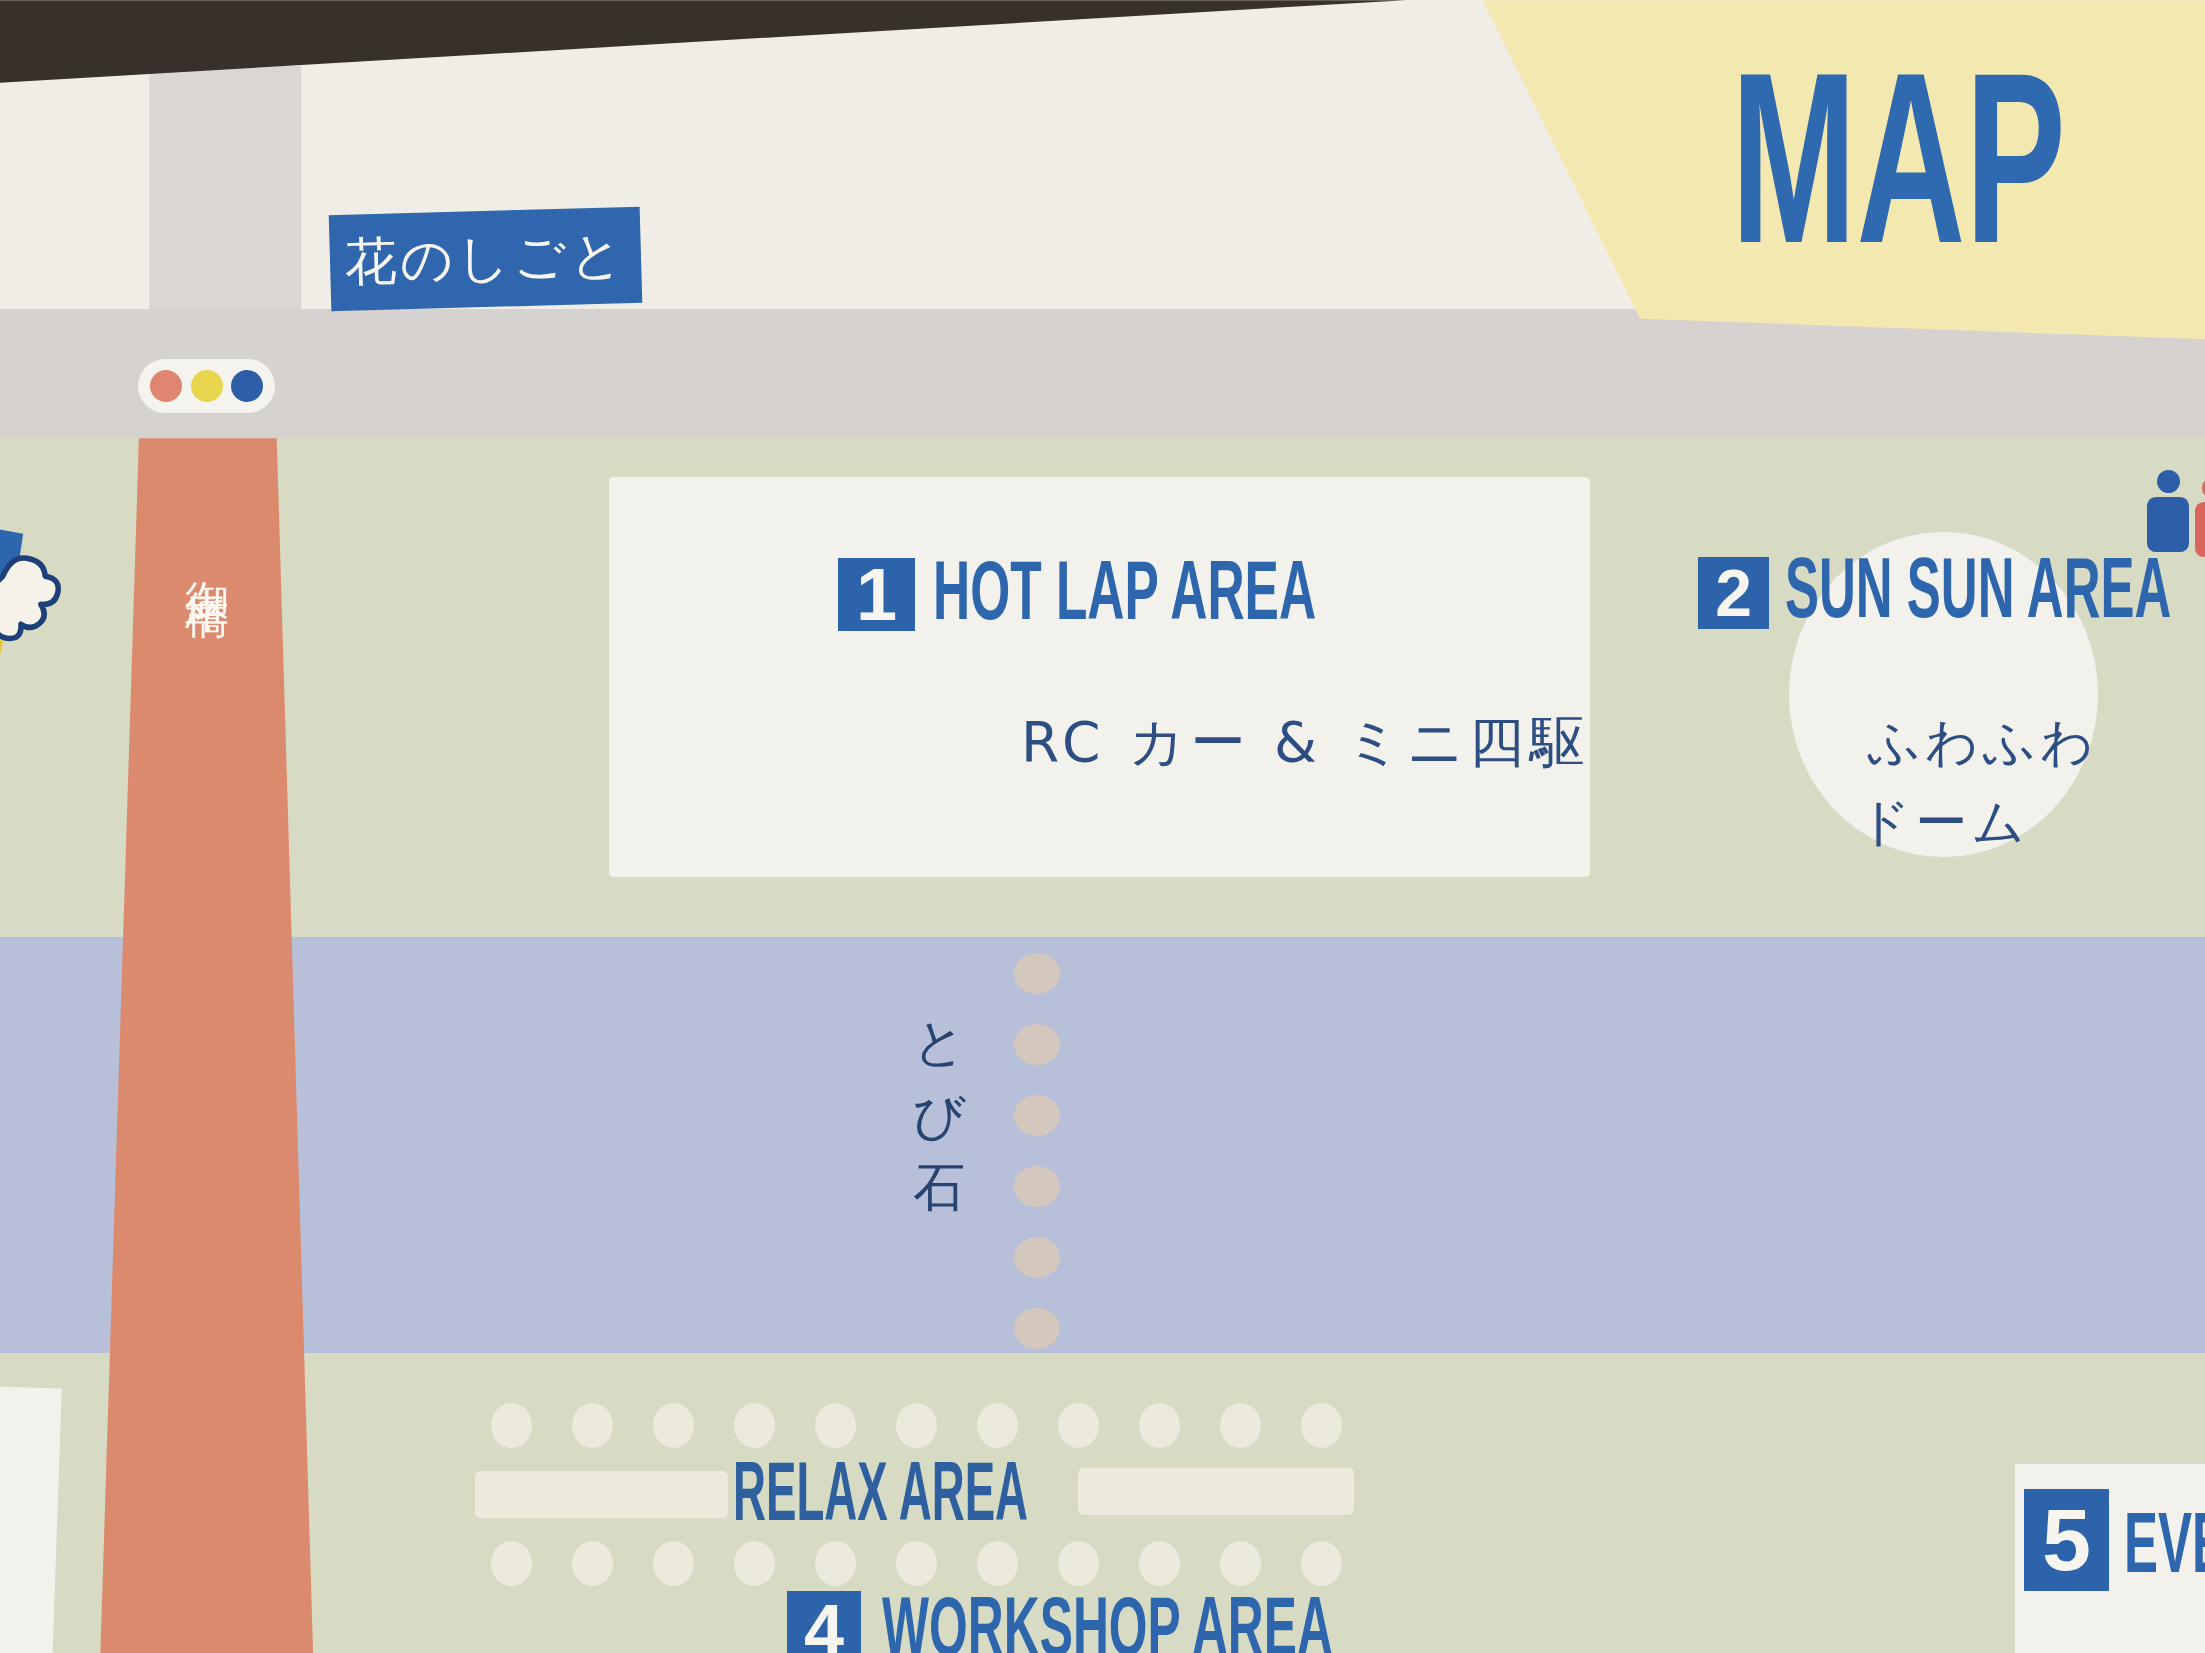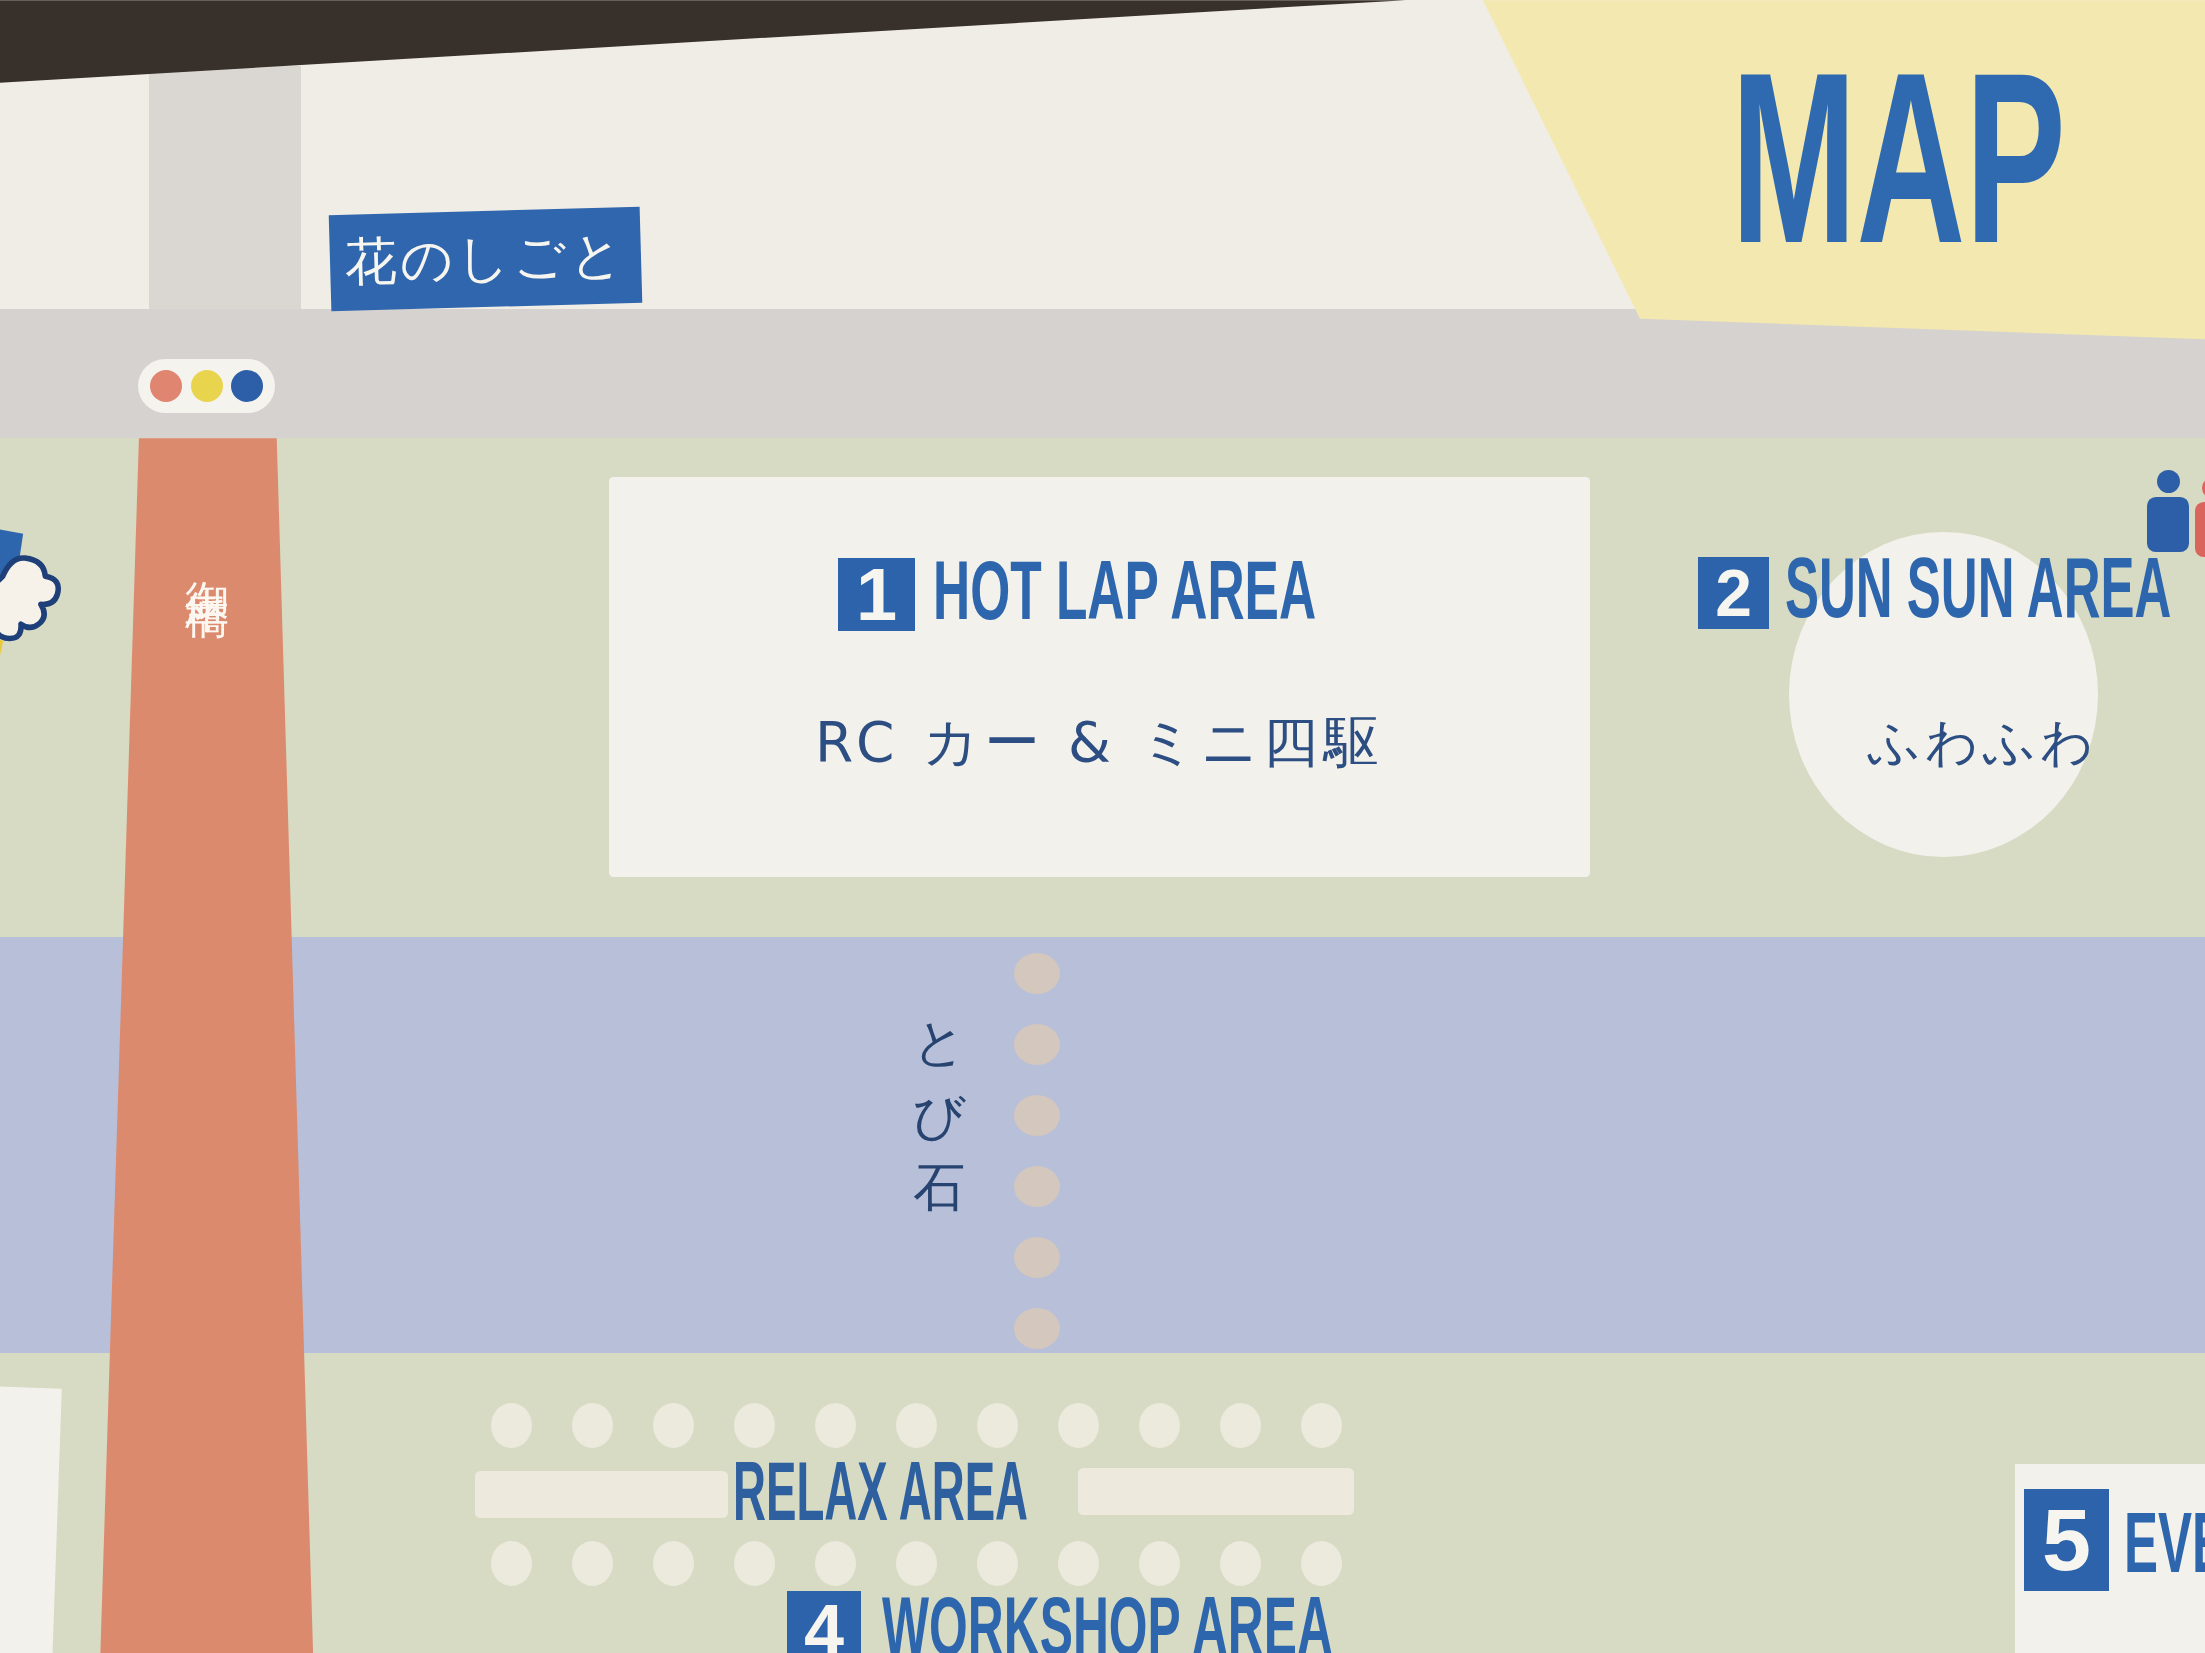--- a/index.html
+++ b/index.html
@@ -52,28 +52,29 @@
     <span style="color:#f7f5ef;font-size:52px;letter-spacing:3.3px;">花のしごと</span>
   </div>
 
   <div class="abs cond" style="left:1731px;top:36px;font-size:243px;transform:scaleX(0.62);color:#2f6ab1;">MAP</div>
 
   <div class="abs whitebox" style="left:609px;top:477px;width:981px;height:400px;border-radius:4.4px;"></div>
   <div class="abs badge" style="left:838px;top:558px;width:77px;height:73px;font-size:74px;">
     <span>1</span>
   </div>
   <div class="abs cond" style="left:933px;top:549px;font-size:83px;transform:scaleX(0.62);">HOT LAP AREA</div>
-  <div class="abs jp" style="left:609px;top:706px;width:981px;text-align:center;font-size:55px;letter-spacing:5.5px;color:#2c4e82;">RC カー &amp; ミニ四駆</div>
+  <div class="abs jp" style="left:609px;top:706px;width:981px;text-align:right;font-size:55px;letter-spacing:5.5px;color:#2c4e82;">RC カー &amp; ミニ四駆</div>
 
   <div class="abs" style="left:1789px;top:532px;width:309px;height:325px;border-radius:50%;background:#f3f1eb;"></div>
   <div class="abs badge" style="left:1698px;top:557px;width:71px;height:72px;font-size:66px;">
     <span>2</span>
   </div>
   <div class="abs cond" style="left:1785px;top:545px;font-size:85px;transform:scaleX(0.60);">SUN SUN AREA</div>
   <div class="abs jp" style="left:1789px;top:708px;width:309px;text-align:right;font-size:52px;letter-spacing:4.4px;color:#2c4e82;">ふわふわ</div>
+  <div class="abs jp" style="left:1789px;top:788px;width:309px;text-align:center;font-size:52px;letter-spacing:4.4px;color:#2c4e82;">ドーム</div>
 
   <div class="abs" style="left:2146px;top:470px;width:44px;height:83px;">
     <div class="person-head" style="left:10.5px;top:0;width:23px;height:23px;background:#2d5fa9;"></div>
     <div class="person-body" style="left:1.1px;top:26.5px;width:42px;height:55px;background:#2d5fa9;"></div>
   </div>
   <div class="abs" style="left:2195px;top:477px;width:33px;height:83px;">
     <div class="person-head" style="left:6.6px;top:0;width:22px;height:22px;background:#d9655c;"></div>
     <div class="person-body" style="left:0;top:25px;width:35px;height:55px;background:#d9655c;"></div>
   </div>
 

